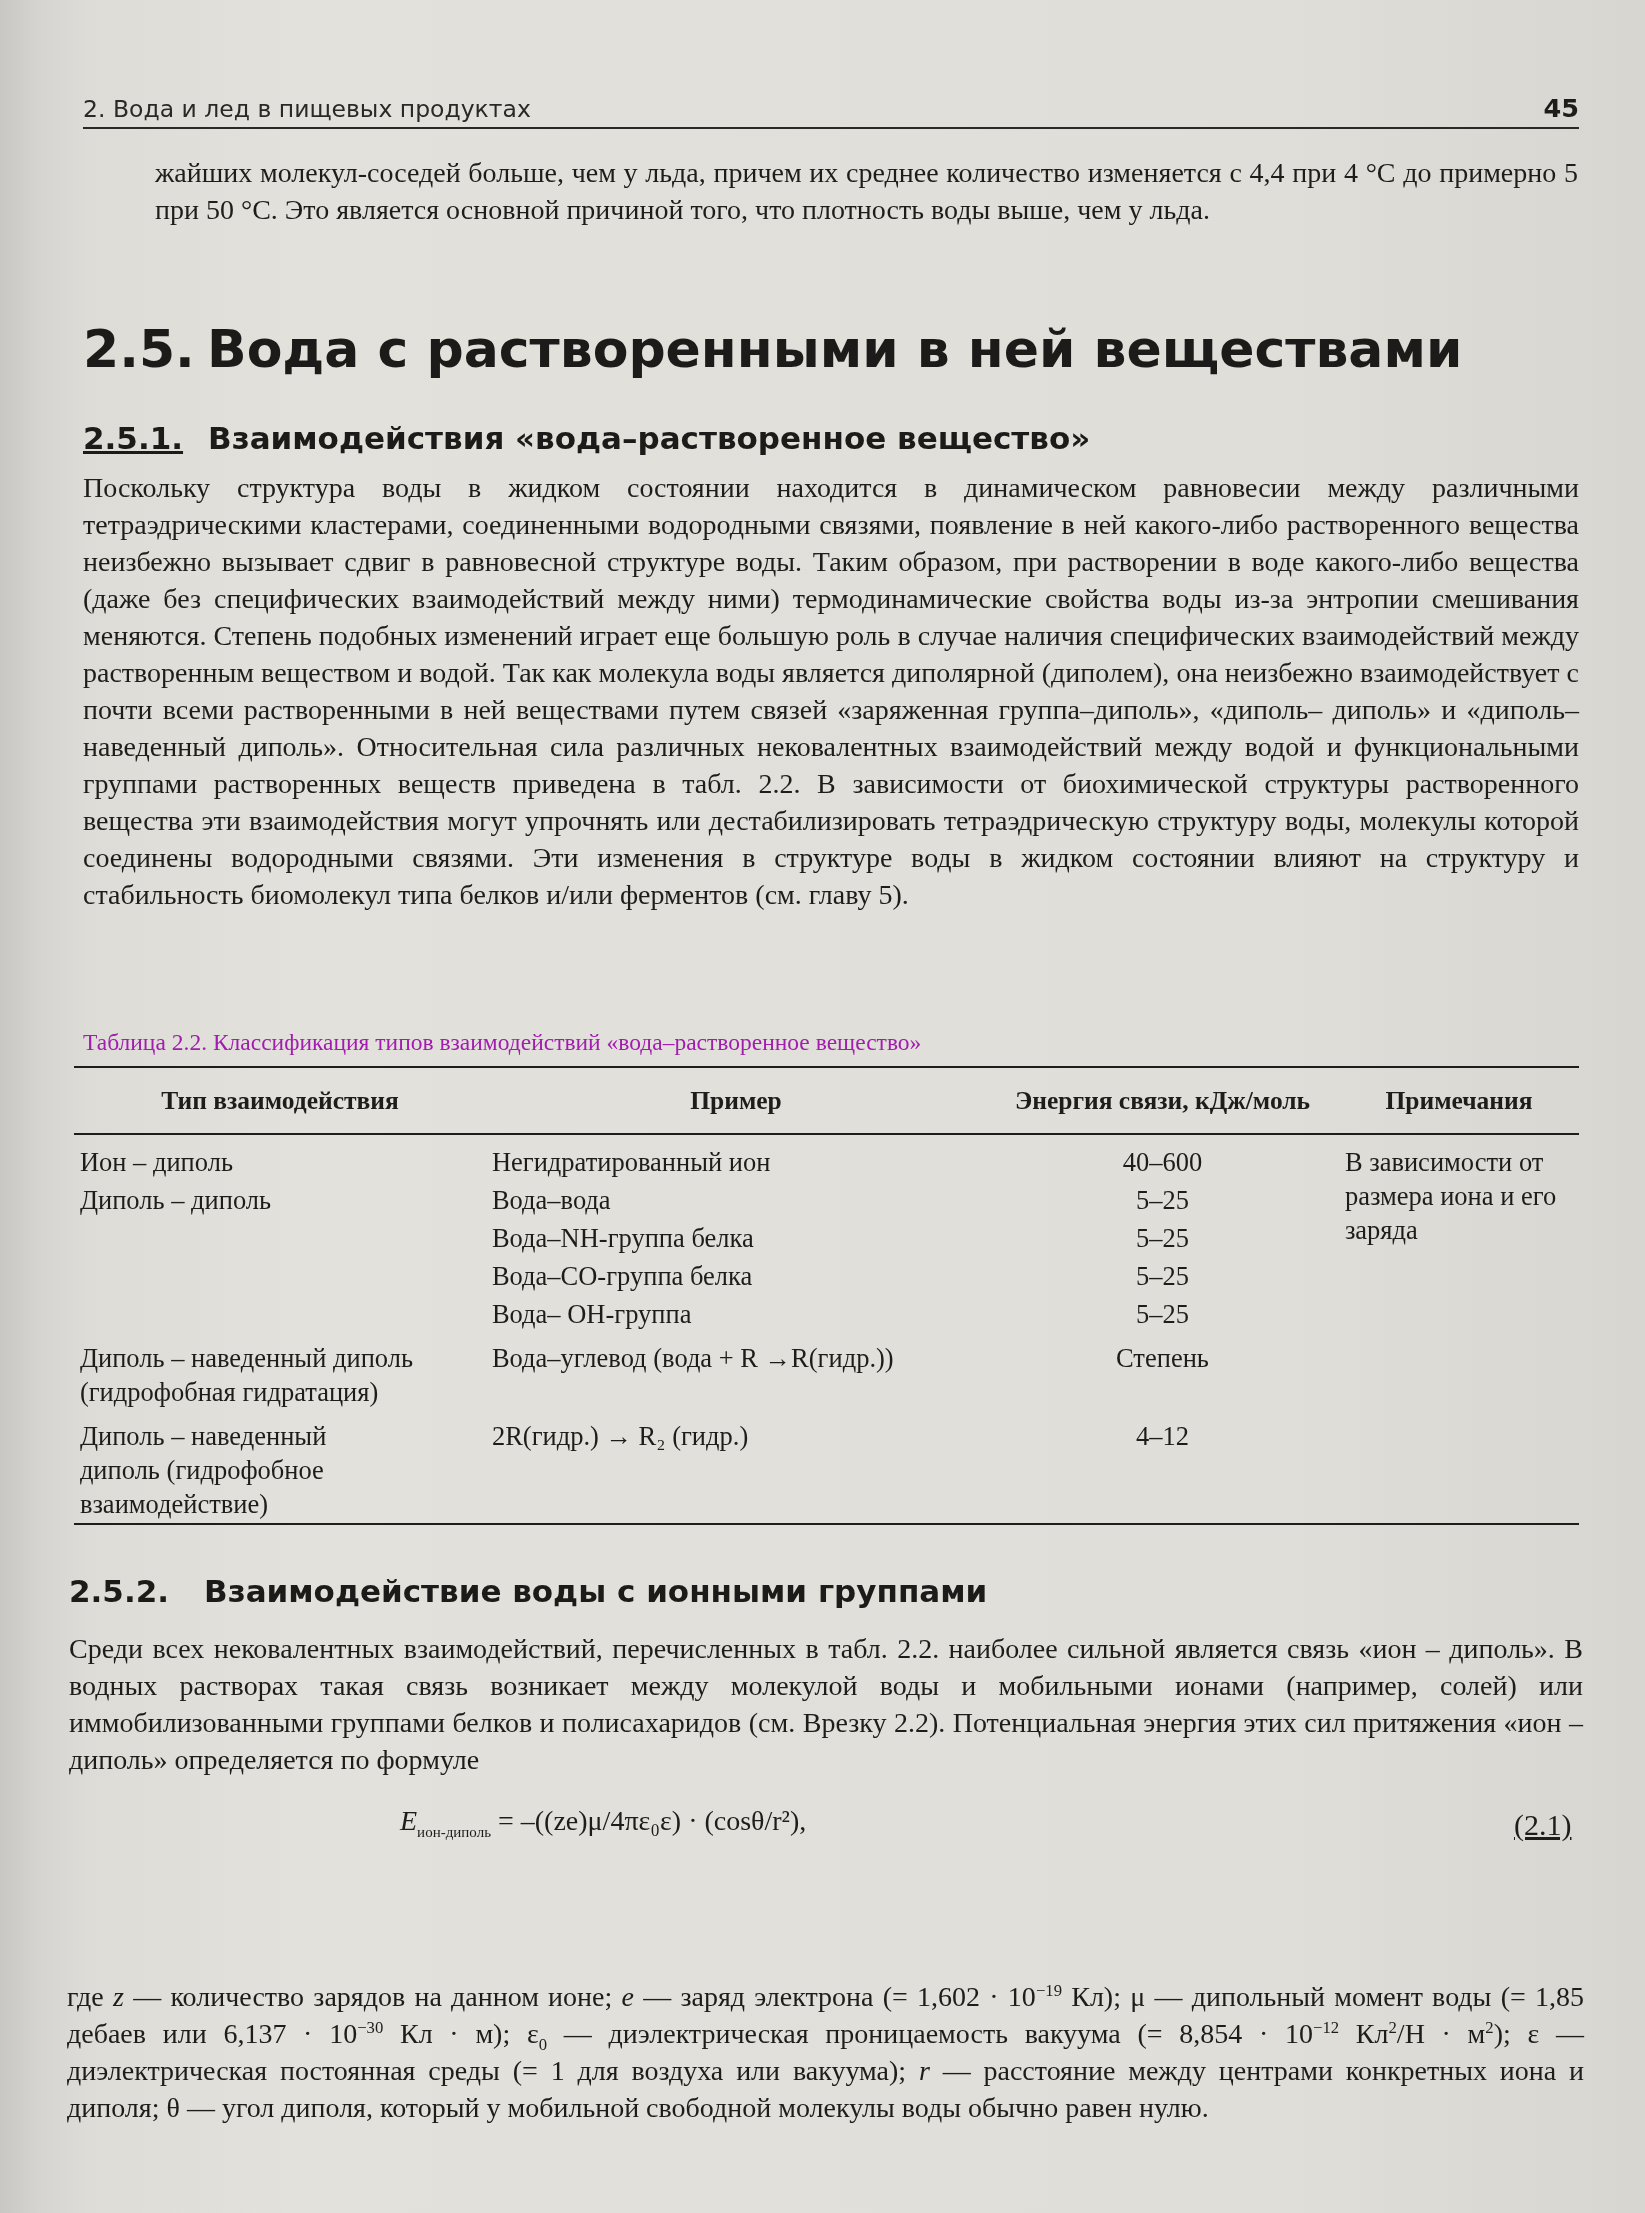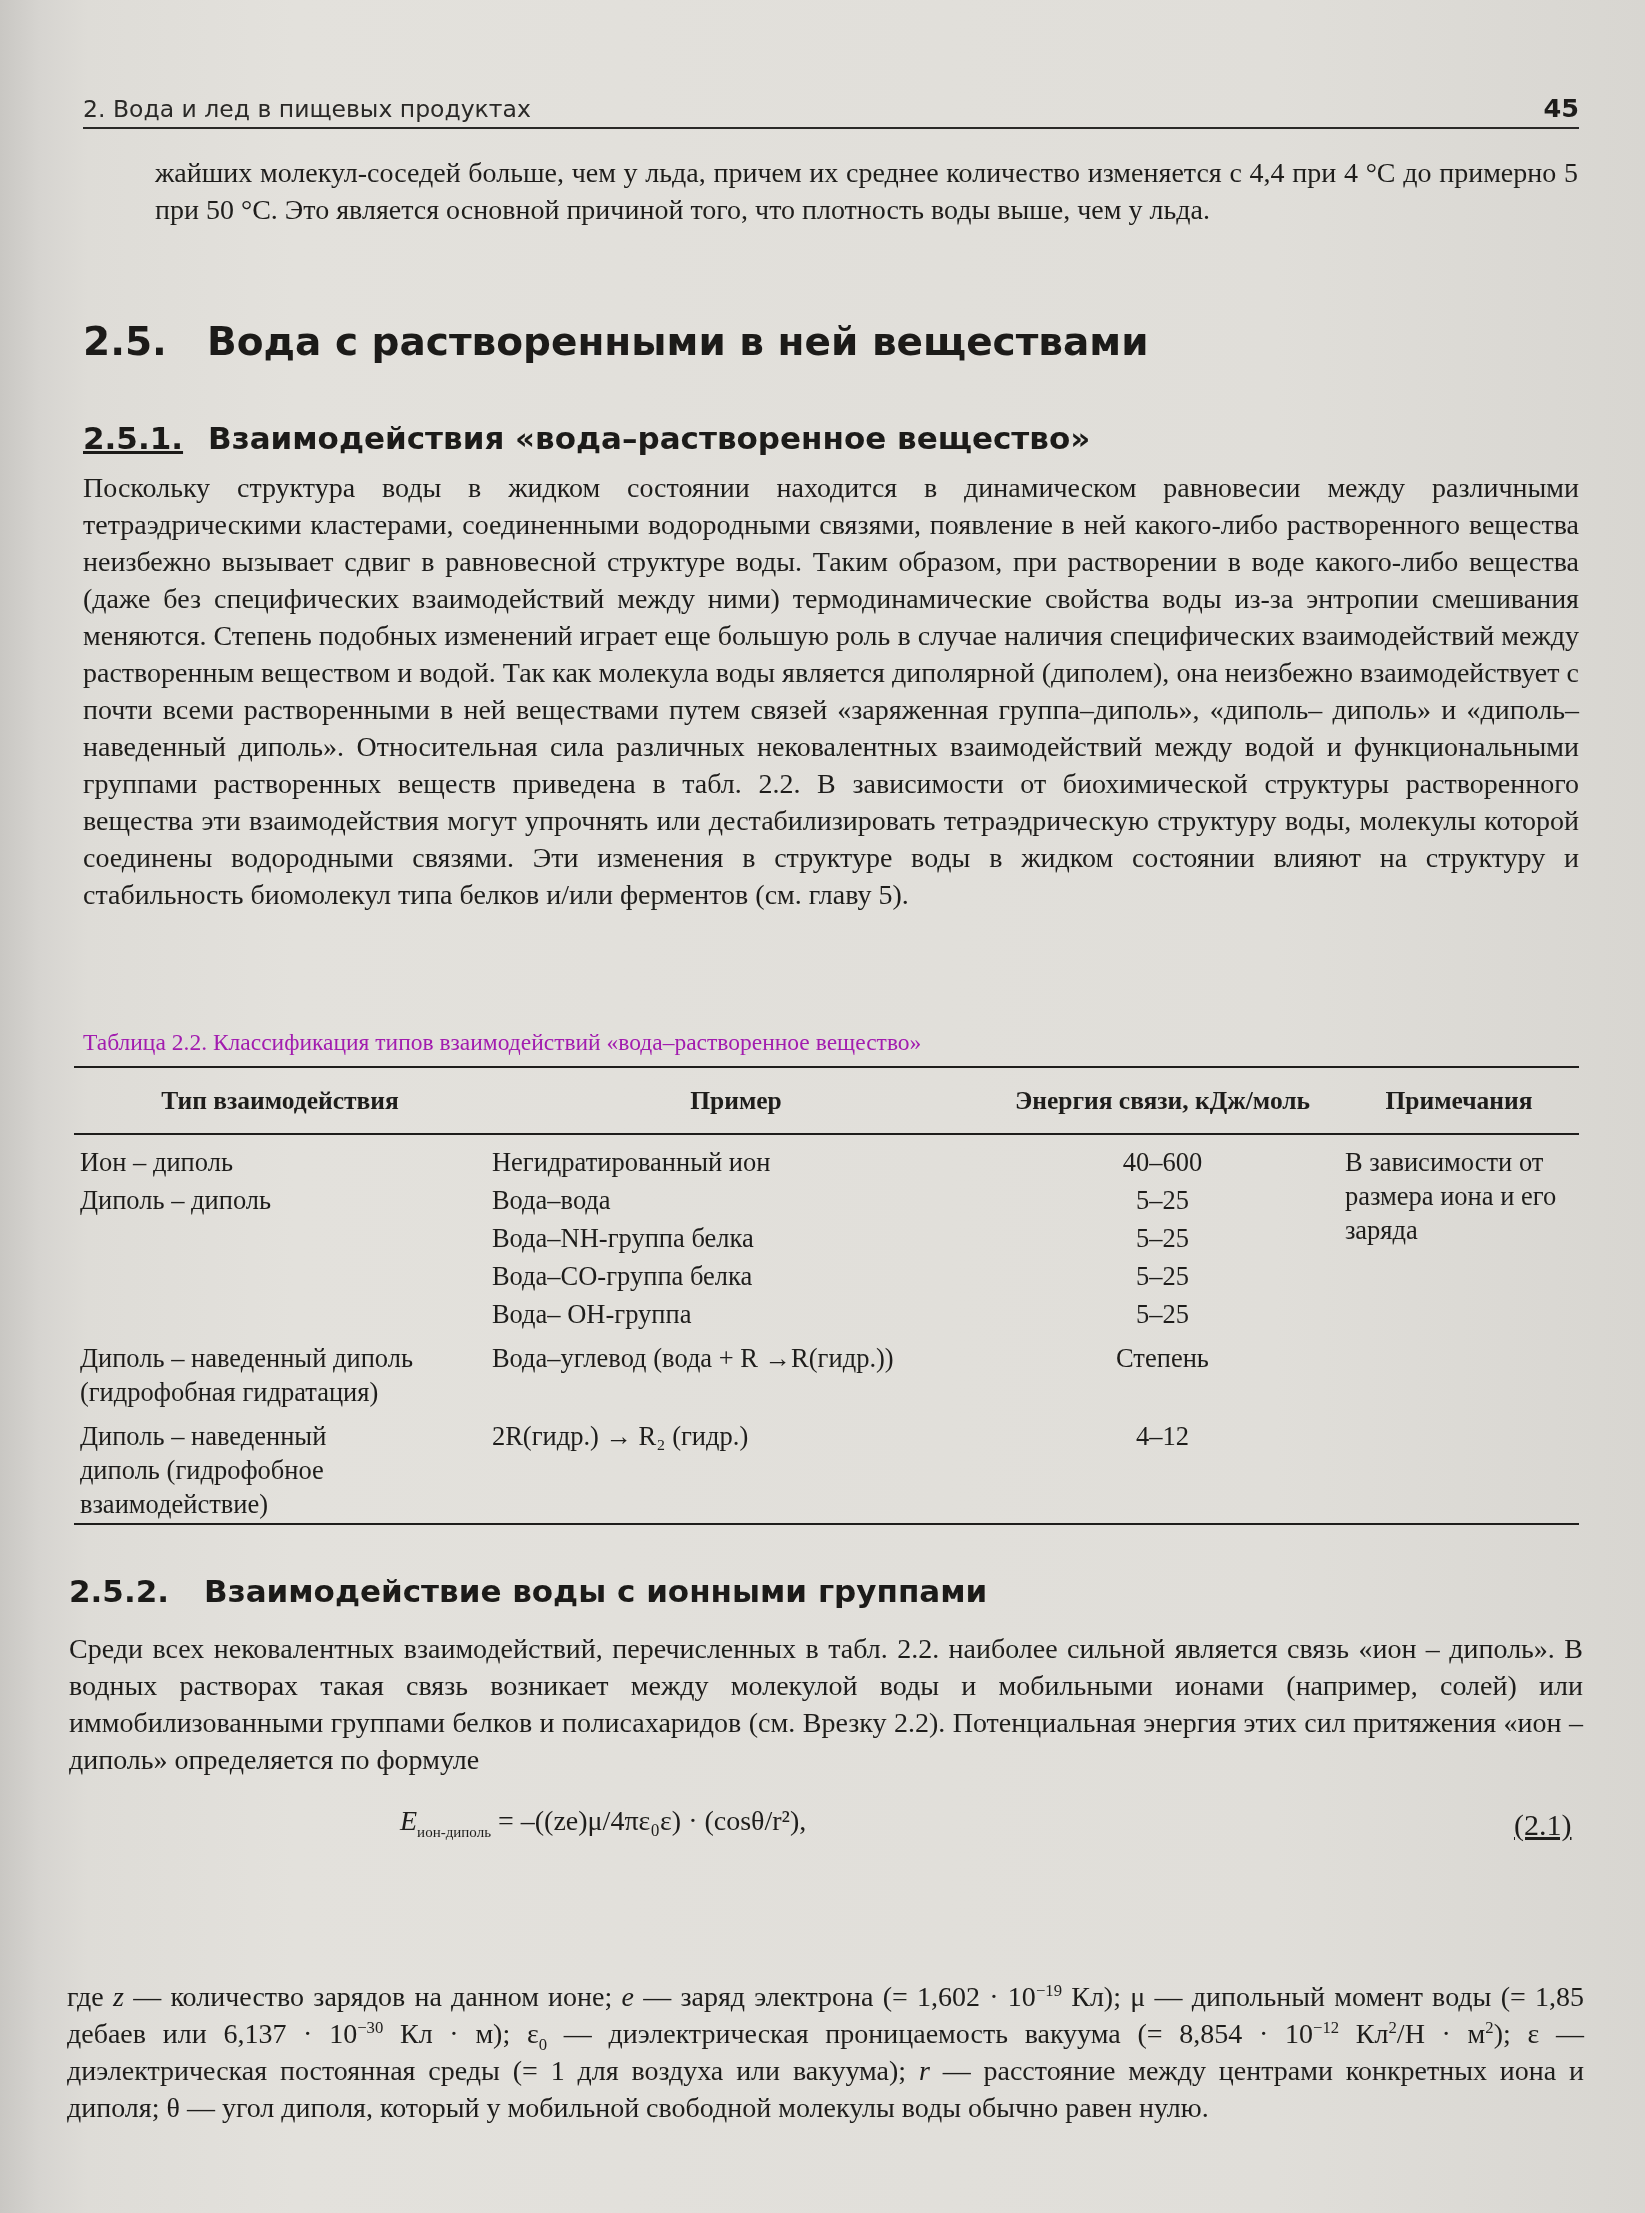--- a/index.html
+++ b/index.html
@@ -19,21 +19,21 @@
   }
   .running-head .title { font-size: 23.5px; color: #2a2927; }
   .running-head .num { font-size: 25.5px; font-weight: bold; color: #1e1d1b; }
   .para {
     position: absolute; font-size: 28px; line-height: 37px; text-align: justify;
     color: #1e1d1b;
   }
   .para p { margin: 0; }
   .h1 {
     position: absolute; left: 83px; top: 319px;
-    font-family: "DejaVu Sans", sans-serif; font-weight: bold; font-size: 39px; color: #1c1b19;
+    font-family: "DejaVu Sans", sans-serif; font-weight: bold; font-size: 52px; color: #1c1b19;
   }
   .h2 {
     position: absolute; font-family: "DejaVu Sans", sans-serif; font-weight: bold; font-size: 31px; color: #1c1b19;
   }
   .num-label { display: inline-block; }
   .caption {
     position: absolute; left: 83px; top: 1029px; font-size: 23.5px; color: #a21caf;
   }
   table.tbl {
     position: absolute; left: 74px; top: 1066px; width: 1505px;

